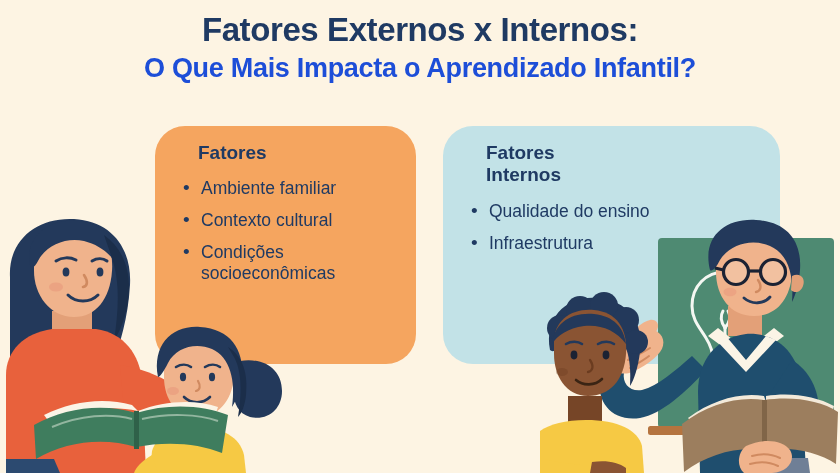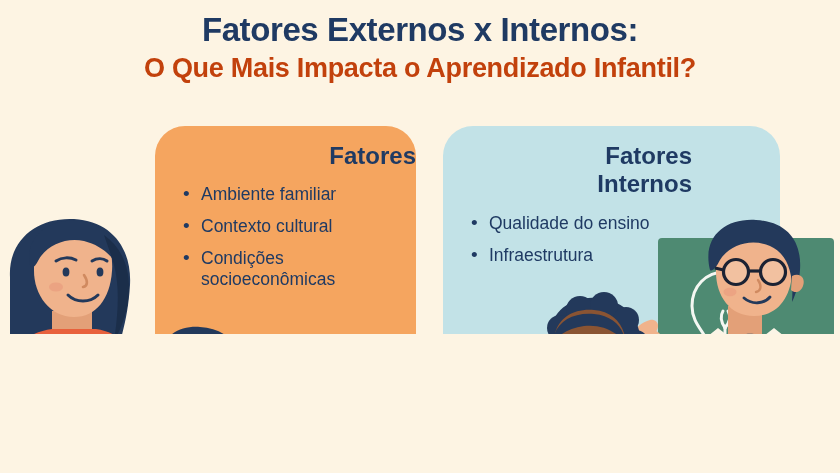--- a/index.html
+++ b/index.html
@@ -9,21 +9,21 @@
   body {
     width: 840px;
     height: 473px;
     overflow: hidden;
     font-family: "Liberation Sans", sans-serif;
     background: #FDF4E3;
   }
   #stage {
     position: relative;
     width: 840px;
-    height: 334px;
+    height: 473px;
     background: #FDF4E3;
     overflow: hidden;
   }
 
   
   .title-block {
     position: absolute;
     left: 0;
     top: 12px;
     width: 840px;
@@ -34,21 +34,21 @@
   .title-line1 {
     font-size: 33px;
     font-weight: bold;
     color: #1F3A63;
     letter-spacing: -0.4px;
     line-height: 1.08;
   }
   .title-line2 {
     font-size: 27px;
     font-weight: bold;
-    color: #c2410c;
+    color: #1d4ed8;
     letter-spacing: -0.3px;
     line-height: 1.15;
     margin-top: 5px;
   }
 
   
   .card {
     position: absolute;
     box-sizing: border-box;
   }
@@ -64,22 +64,22 @@
   .card-internal {
     left: 443px;
     top: 126px;
     width: 337px;
     height: 238px;
     background: #C2E2E7;
     border-radius: 30px;
     z-index: 12;
   }
   .card-heading {
-    text-align: right;
-    font-size: 24px;
+    text-align: left;
+    font-size: 19px;
     font-weight: bold;
     color: #1F3A63;
     line-height: 1.18;
     padding-top: 16px;
     padding-left: 43px;
   }
   .card-internal .card-heading {
     padding-right: 88px;
   }
   .bullets {

